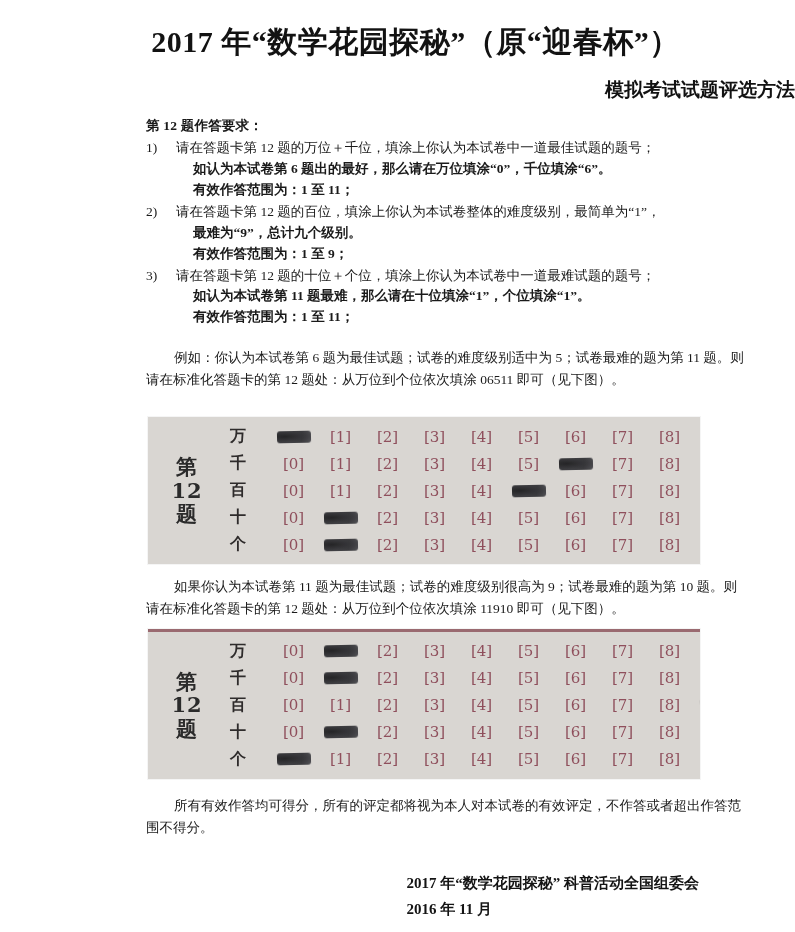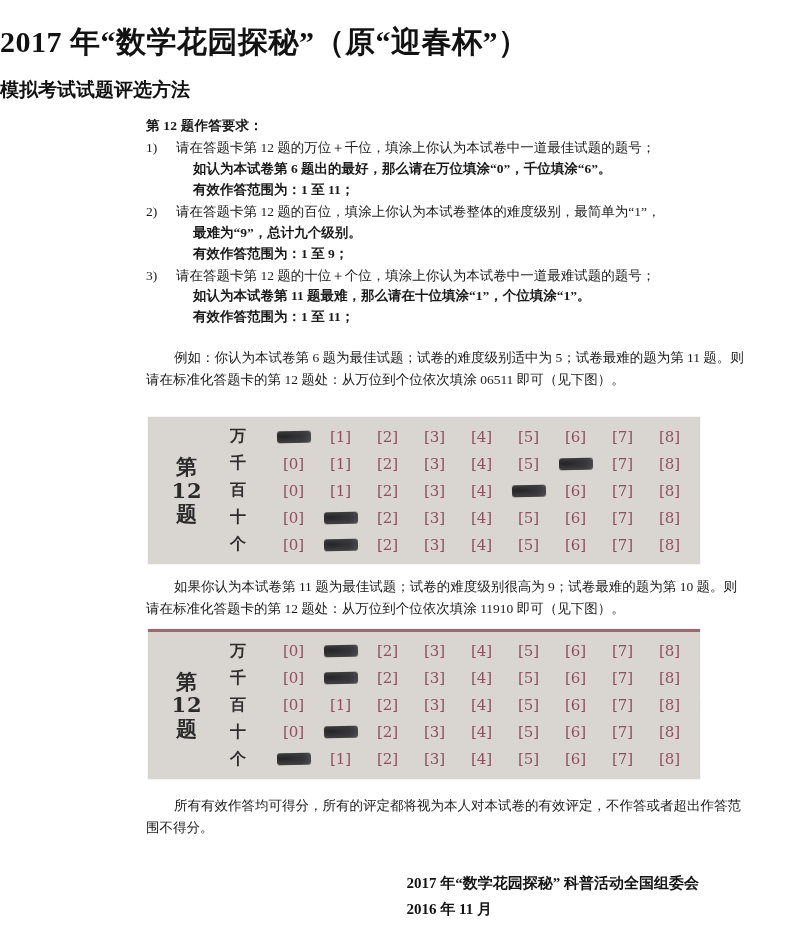--- a/index.html
+++ b/index.html
@@ -18,30 +18,31 @@
 
   .page {
     width: 795px;
     height: 932px;
     position: relative;
     box-sizing: border-box;
   }
 
   
   .title-main {
-    text-align: left;
+    text-align: center;
     font-size: 30px;
     font-weight: 700;
     letter-spacing: 0.5px;
     margin: 22px 0 0 0;
     font-family: "Liberation Serif", "DejaVu Serif", serif;
     color: #121212;
+    padding-left: 36px;
   }
   .title-sub {
-    text-align: left;
+    text-align: right;
     font-size: 19px;
     font-weight: 700;
     margin: 14px 0 0 0;
     color: #121212;
   }
 
   
   .body-wrap {
     padding: 0 51px 0 146px;
     margin-top: 14px;

